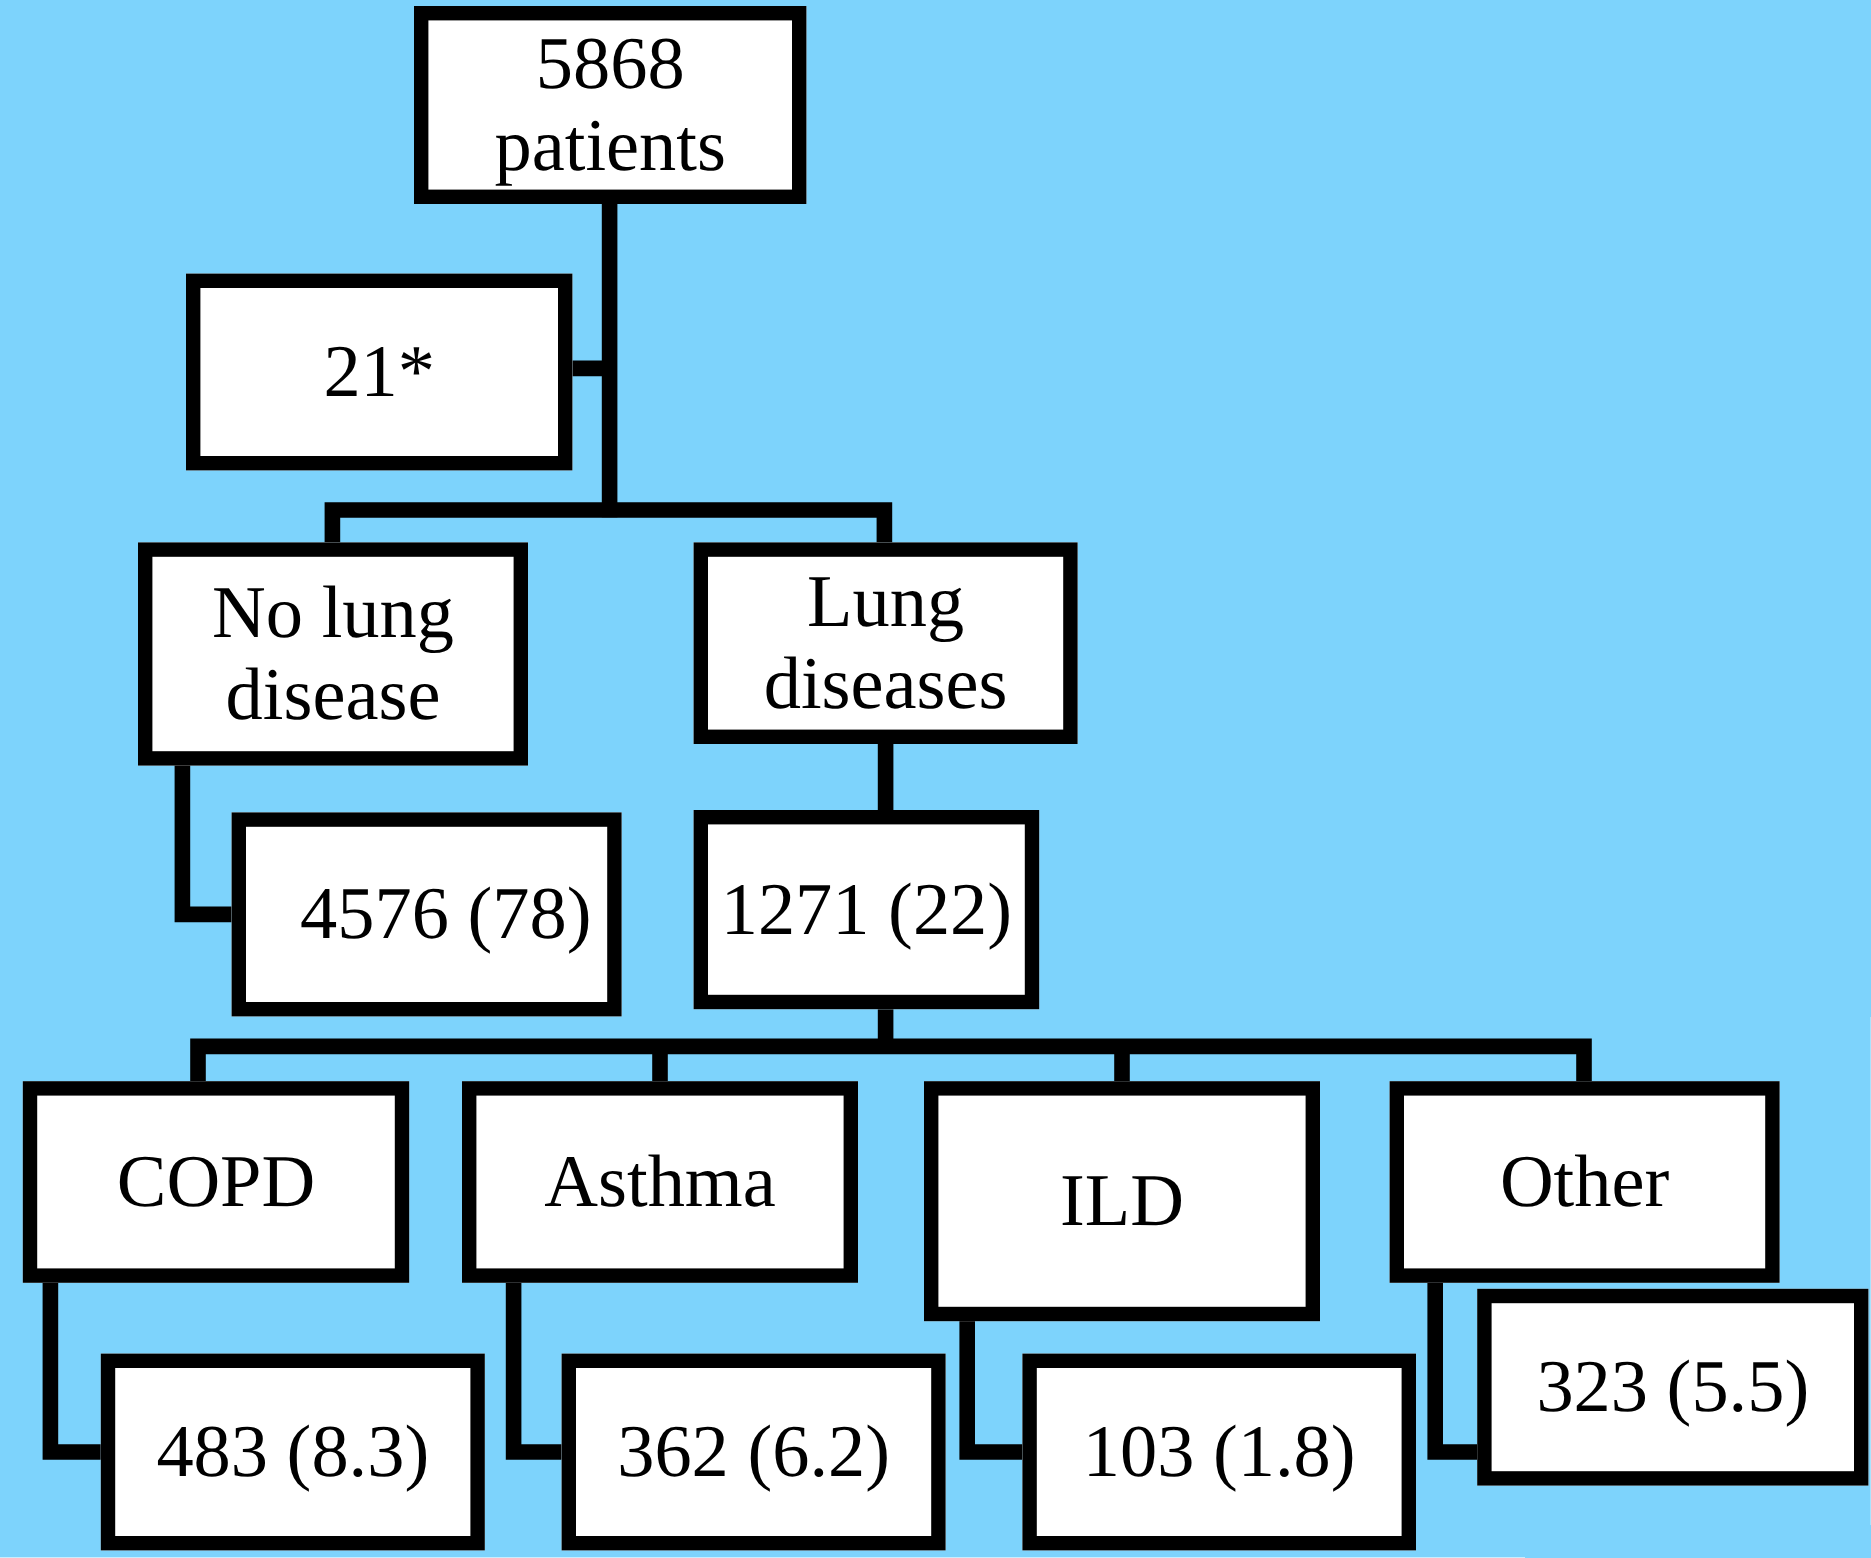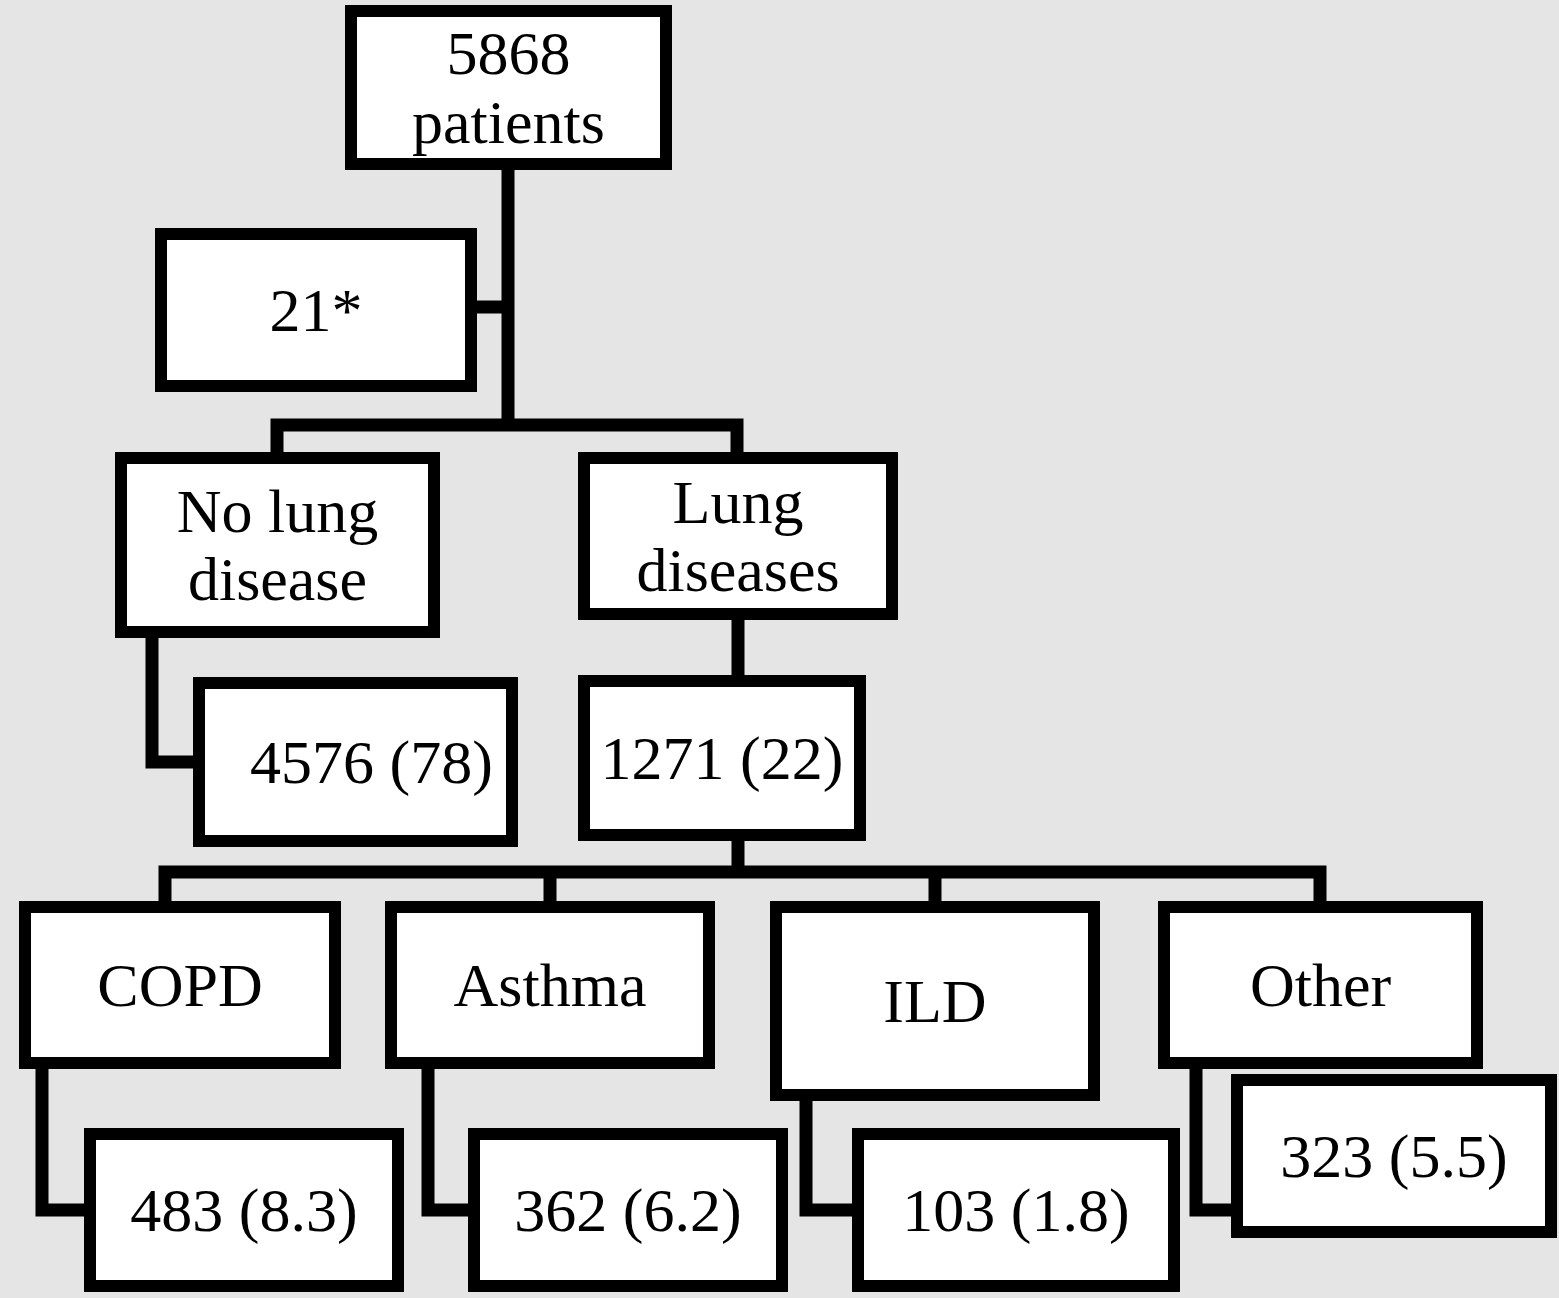--- a/index.html
+++ b/index.html
@@ -1,20 +1,20 @@
 <!DOCTYPE html>
 <html><head>
 <meta charset="utf-8">
 <style>
   html, body { margin: 0; padding: 0; background: #ffffff; }
   .canvas {
     position: relative;
     width: 1559px;
     height: 1298px;
-    background: #e5e5e5;
+    background: #7dd3fc;
     font-family: "Liberation Serif", serif;
     color: #000000;
     overflow: hidden;
   }
   .connectors {
     position: absolute;
     left: 0; top: 0;
     width: 1559px; height: 1298px;
   }
   .node {

